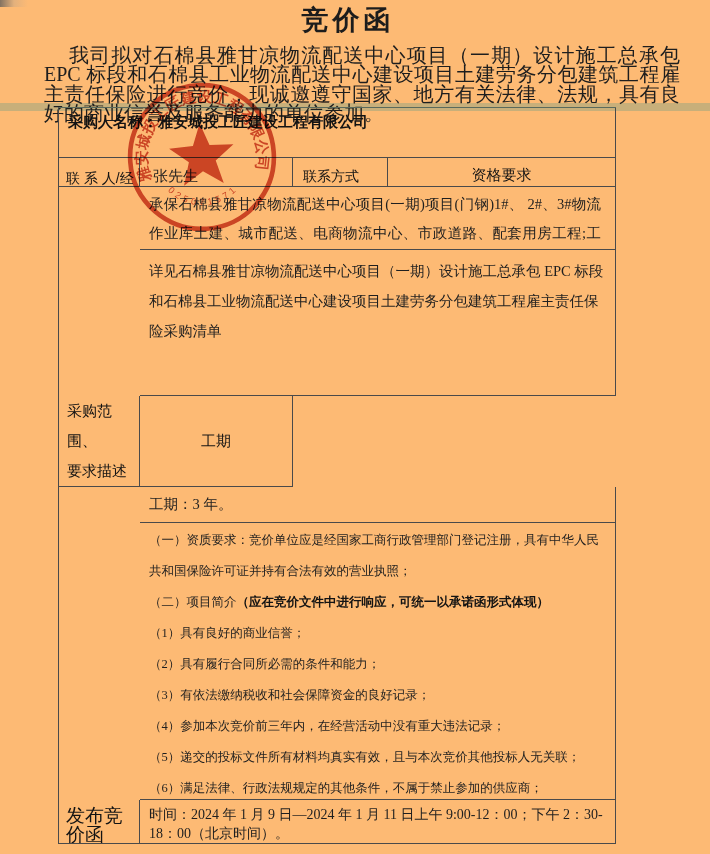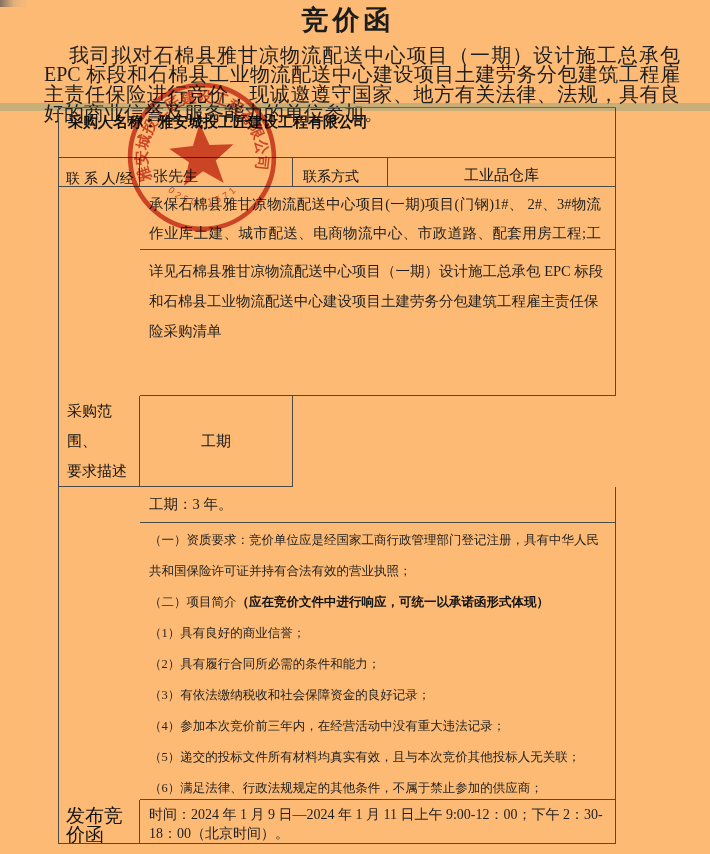--- a/index.html
+++ b/index.html
@@ -86,21 +86,21 @@
 
     <div class="cell span-all c-purchaser"><span class="hlabel">采购人名称：</span><span class="hvalue">雅安城投工匠建设工程有限公司</span></div>
 
     <div class="cell lab c-contact-label">
       <span>联 系 人/经</span>
       <span>办人</span>
     </div>
     <div class="cell c-contact-name">张先生</div>
     <div class="cell lab c-method-label">联系方式</div>
 
-    <div class="cell lab c-brief-label">工业品仓库</div>
+    <div class="cell lab c-brief-label">资格要求</div>
     <div class="cell span-content c-brief">承保石棉县雅甘凉物流配送中心项目(一期)项目(门钢)1#、 2#、3#物流作业库土建、城市配送、电商物流中心、市政道路、配套用房工程;工业物流配送中心 1#、2#、3#工业品仓库、停车棚、管理及配套服务用房所包含的全部劳务施工内容的建筑工程雇主责任保险（施工合同暂定金额 14925000 元）</div>
 
     <div class="cell span-content c-scope">详见石棉县雅甘凉物流配送中心项目（一期）设计施工总承包 EPC 标段和石棉县工业物流配送中心建设项目土建劳务分包建筑工程雇主责任保险采购清单</div>
     <div class="cell lab c-scope-label">
       <span>采购范围、</span>
       <span>要求描述</span>
     </div>
 
     <div class="cell lab c-duration-label">工期</div>
     <div class="cell span-content c-duration">工期：3 年。</div>

